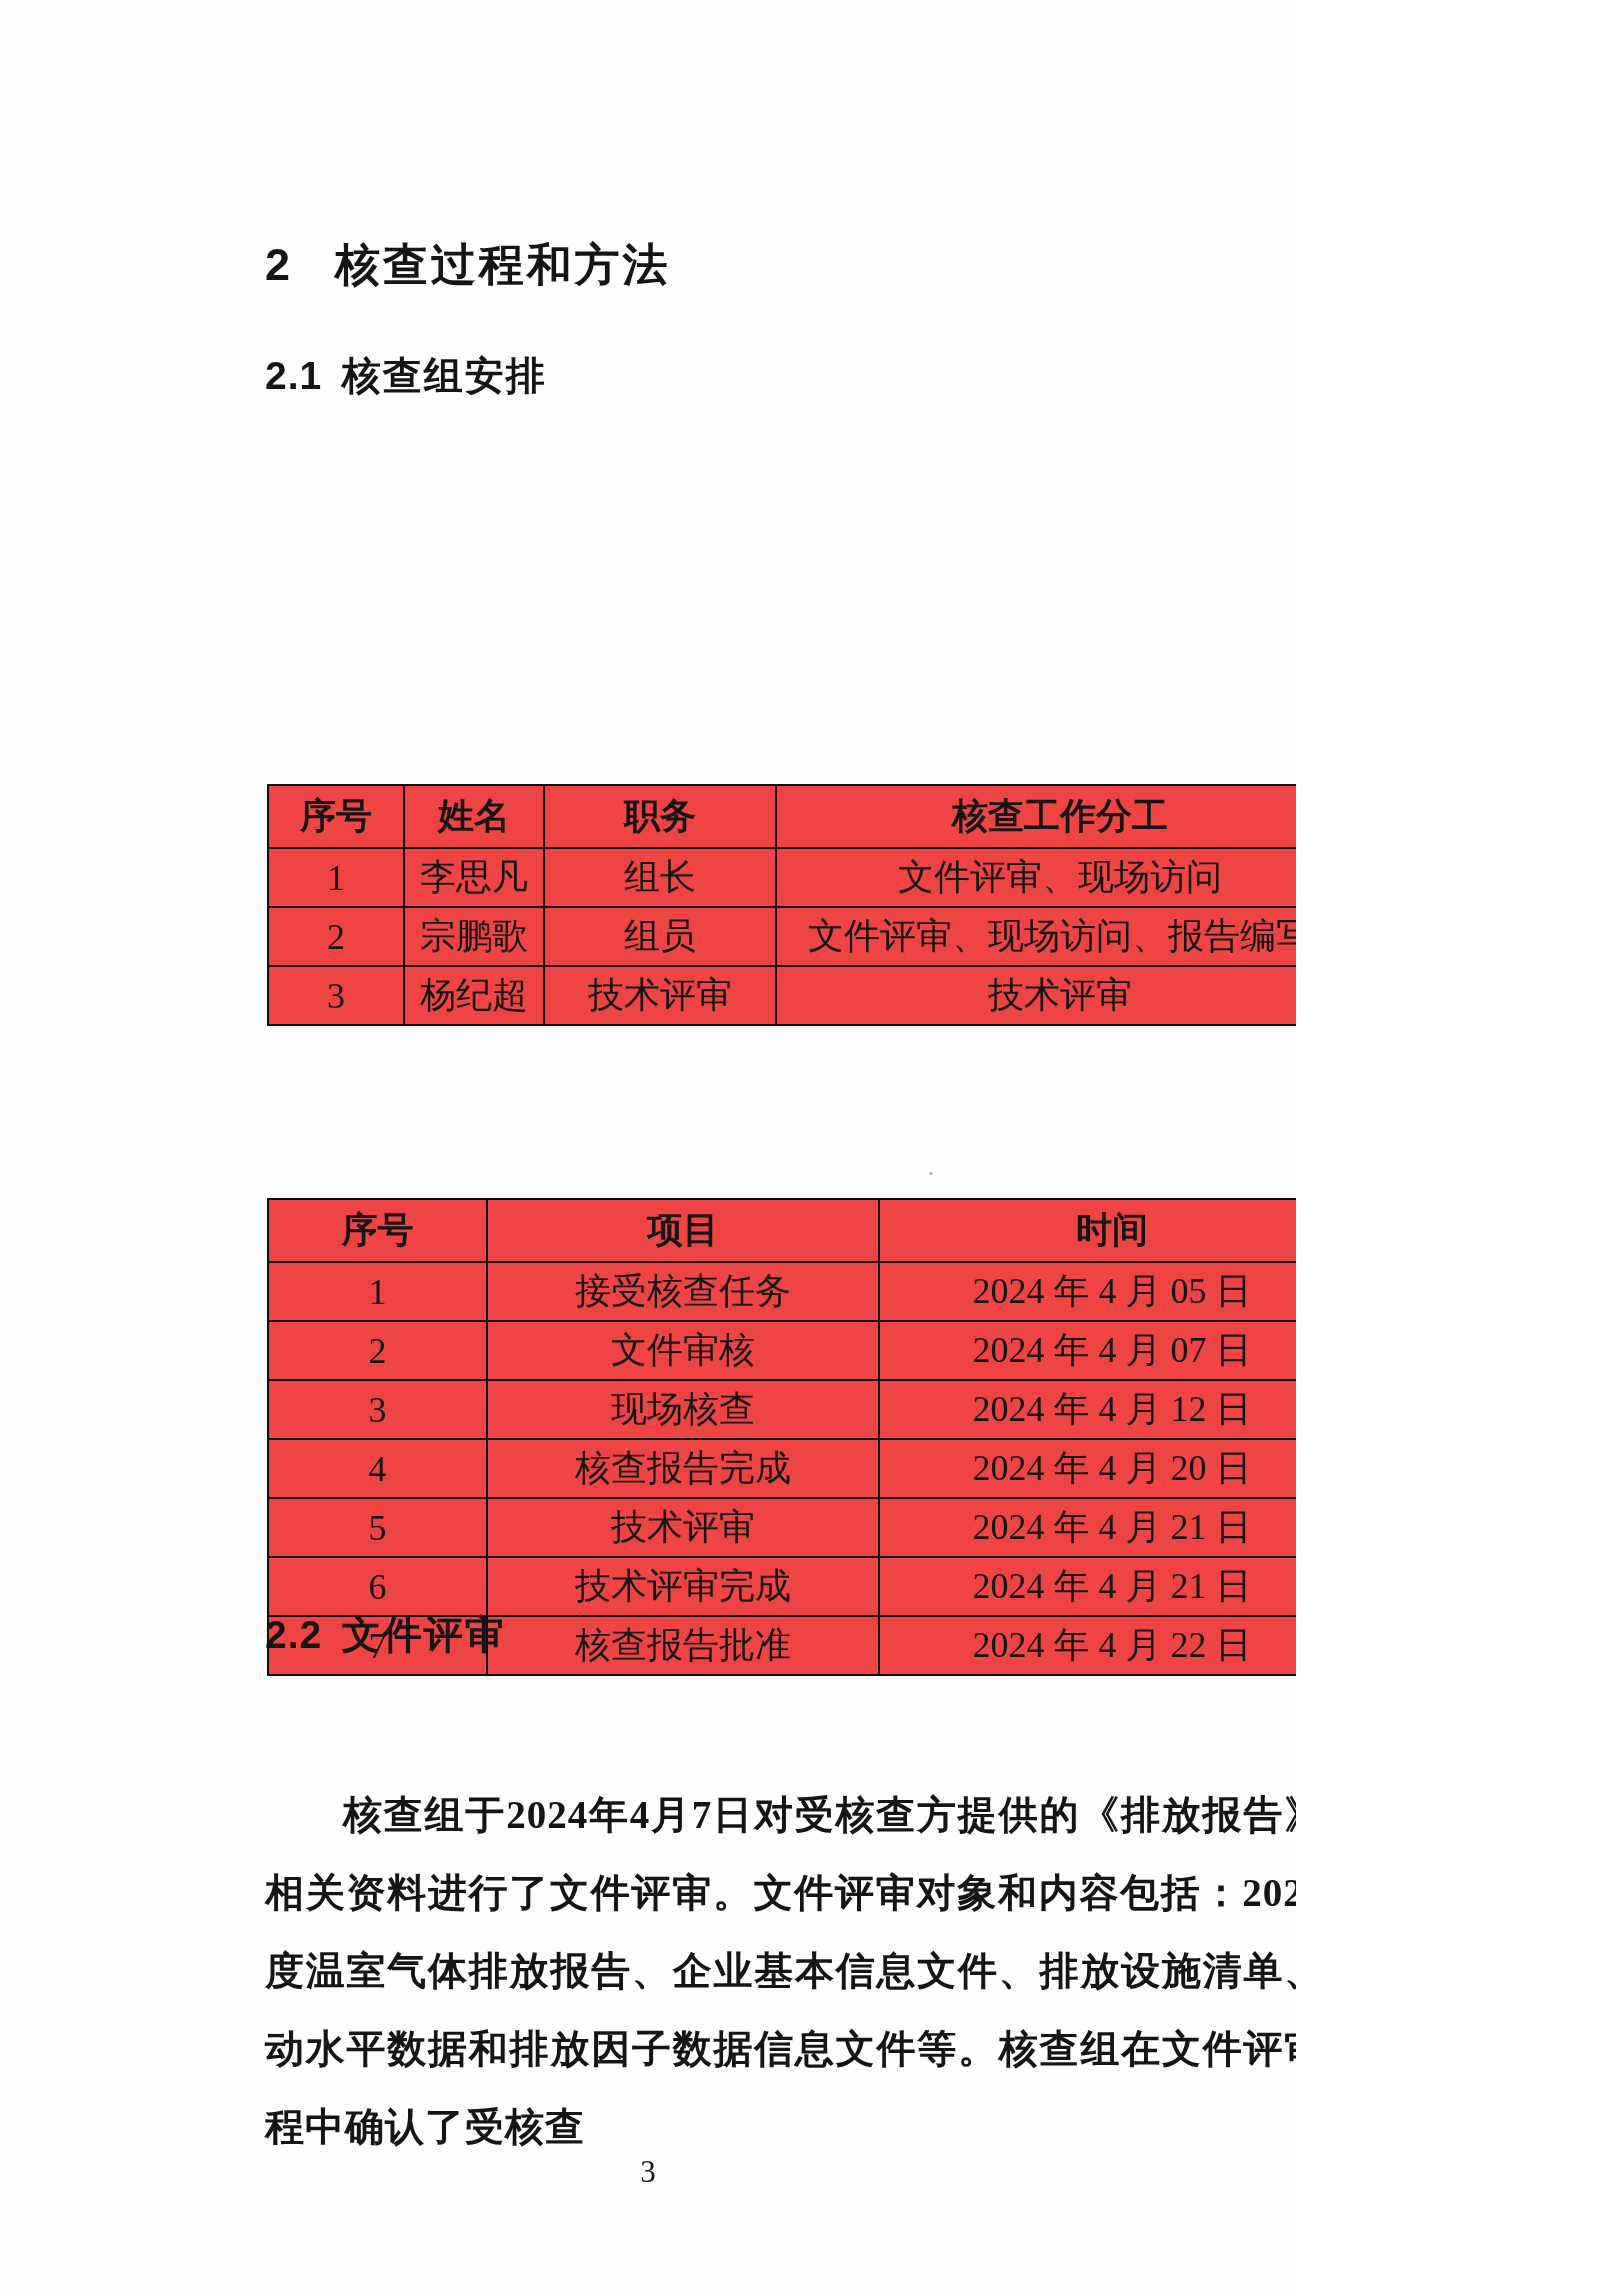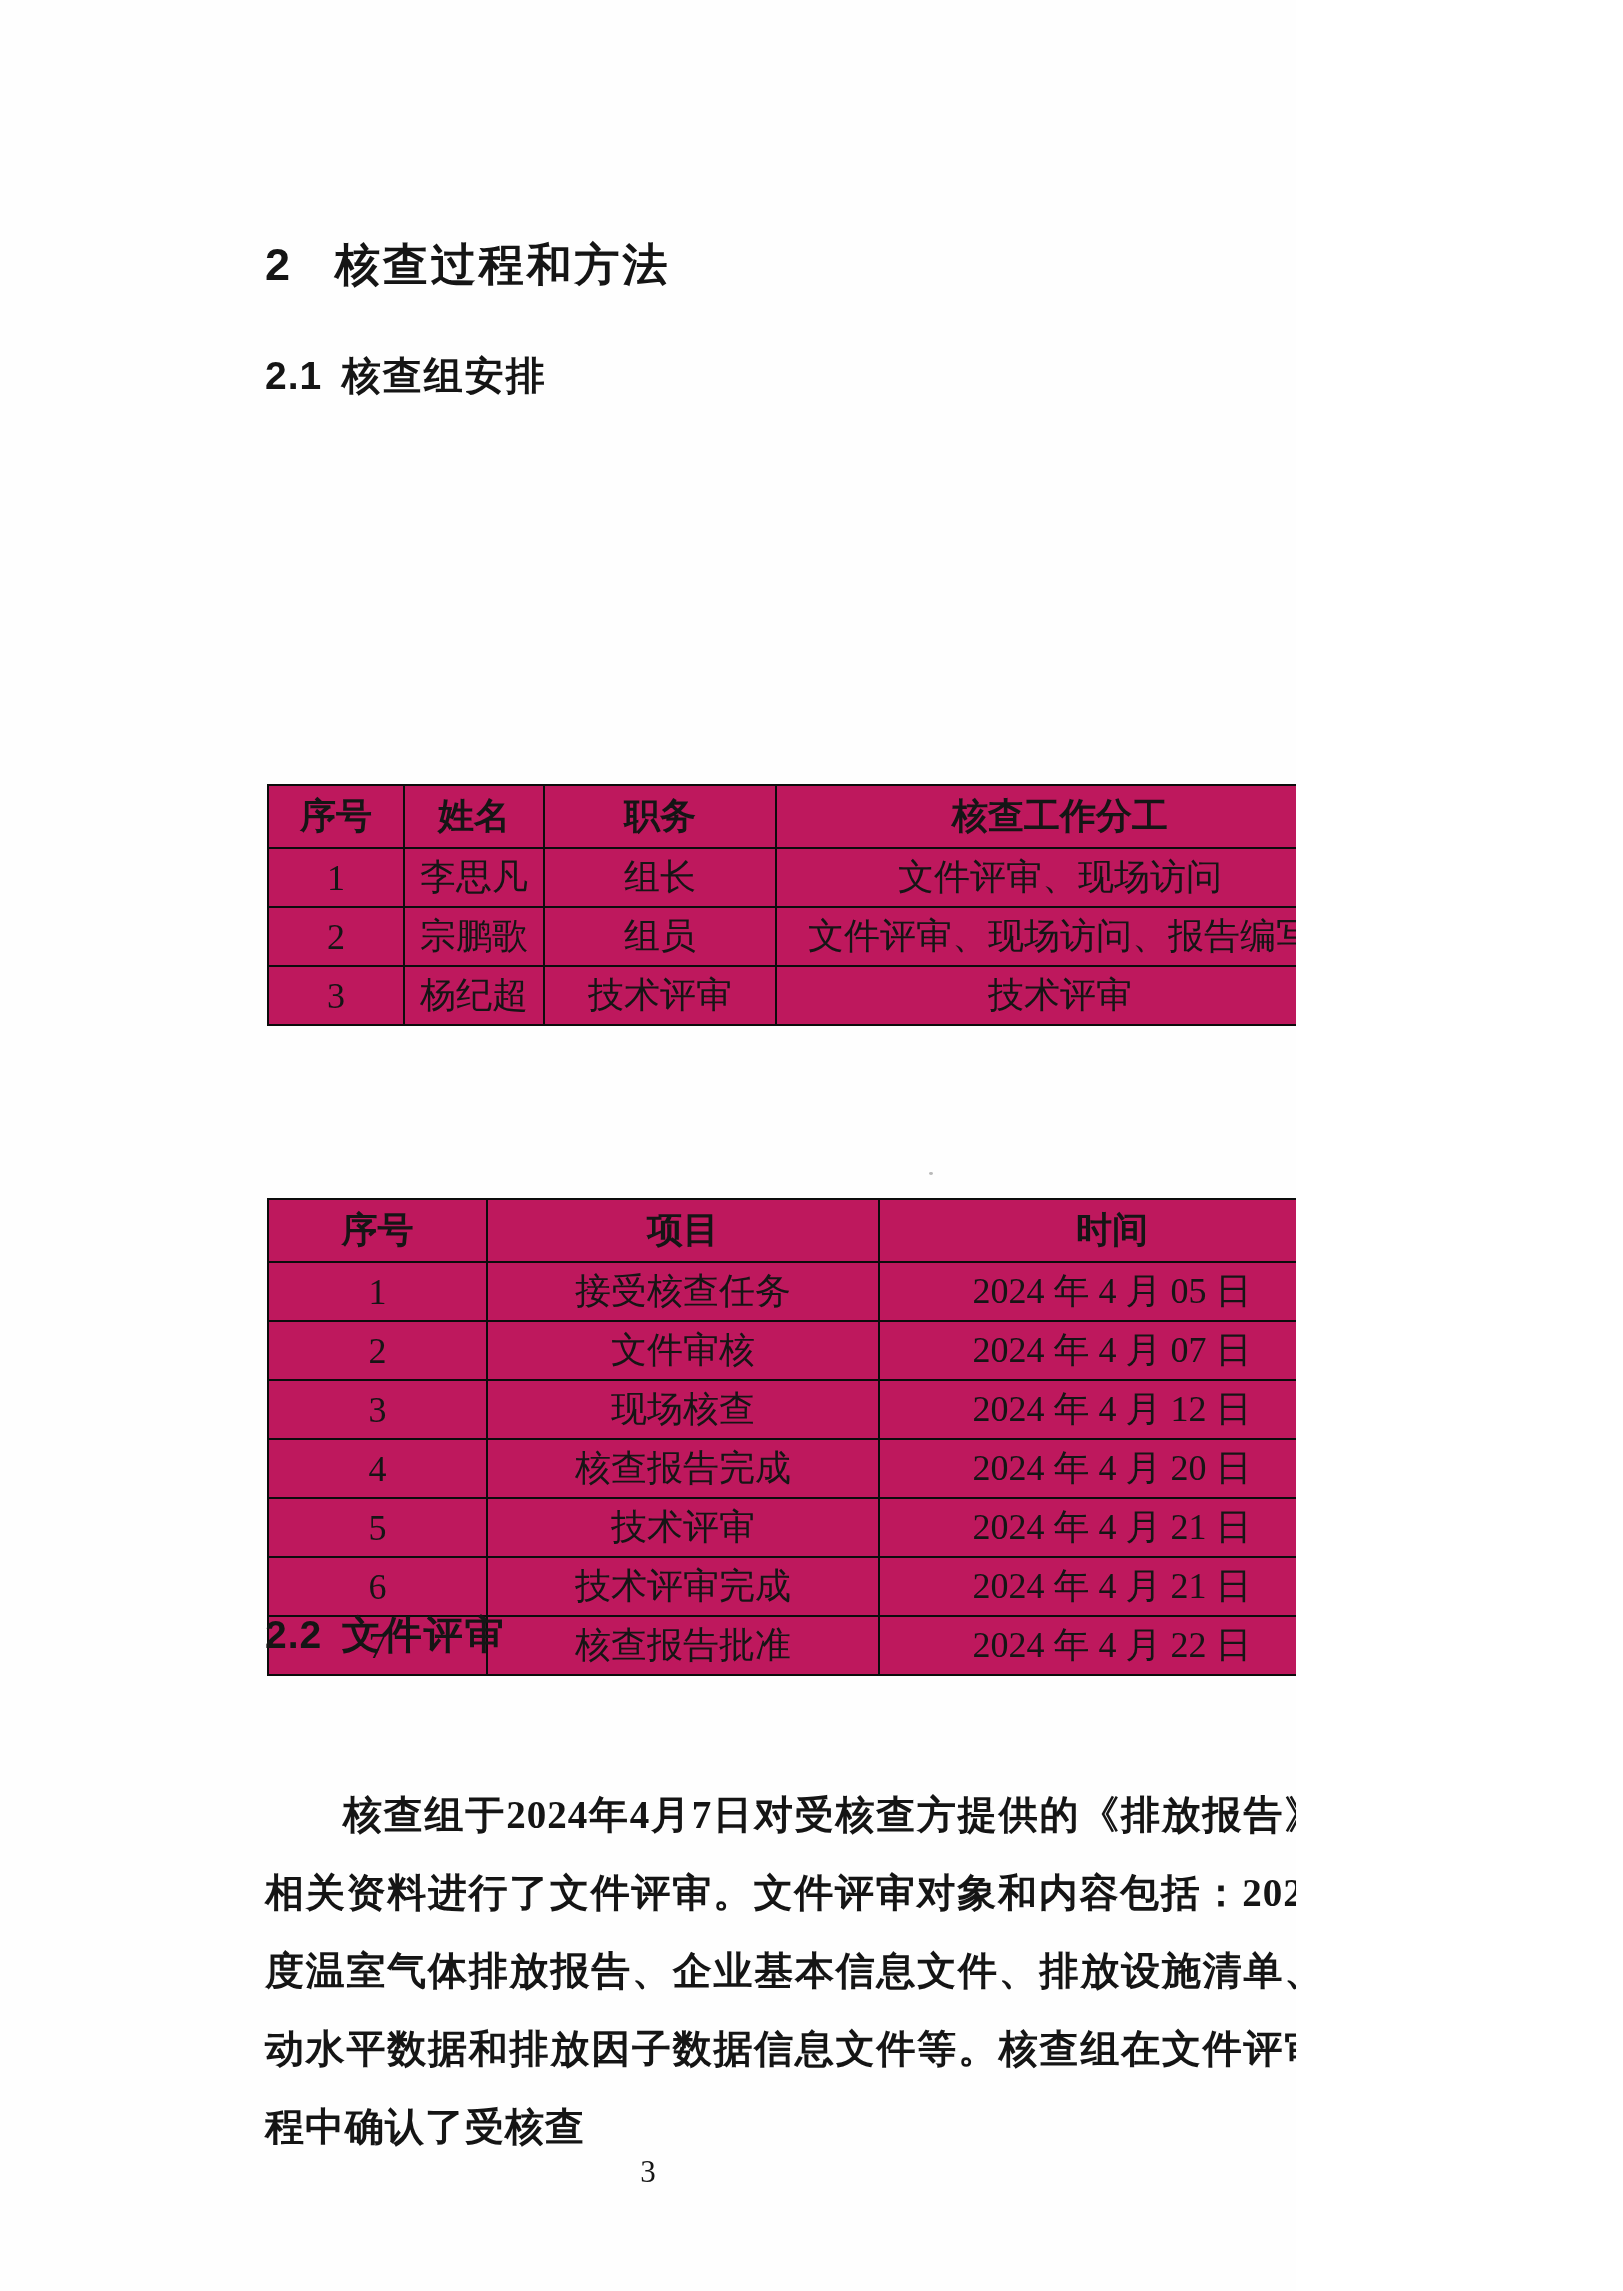--- a/index.html
+++ b/index.html
@@ -45,21 +45,21 @@
     text-align:center; font-weight:bold; font-size:32px; line-height:39px;
     letter-spacing:1px;
   }
   .caption1 { top:732px; }
   .caption2 { top:1140px; }
   
   table.doc-table {
     position:absolute; left:267px;
     border-collapse:collapse;
     table-layout:fixed;
-    background:#be185d;
+    background:#ef4444;
   }
   table.doc-table.t1 { top:784px; width:1076px; }
   table.doc-table.t2 { top:1198px; width:1076px; }
   table.doc-table th, table.doc-table td {
     border:2px solid #0c0c0c;
     text-align:center; vertical-align:middle;
     font-size:36px; padding:0 7.8px;
     overflow:hidden; white-space:nowrap;
   }
   table.doc-table { border:2.9px solid #0c0c0c; }

